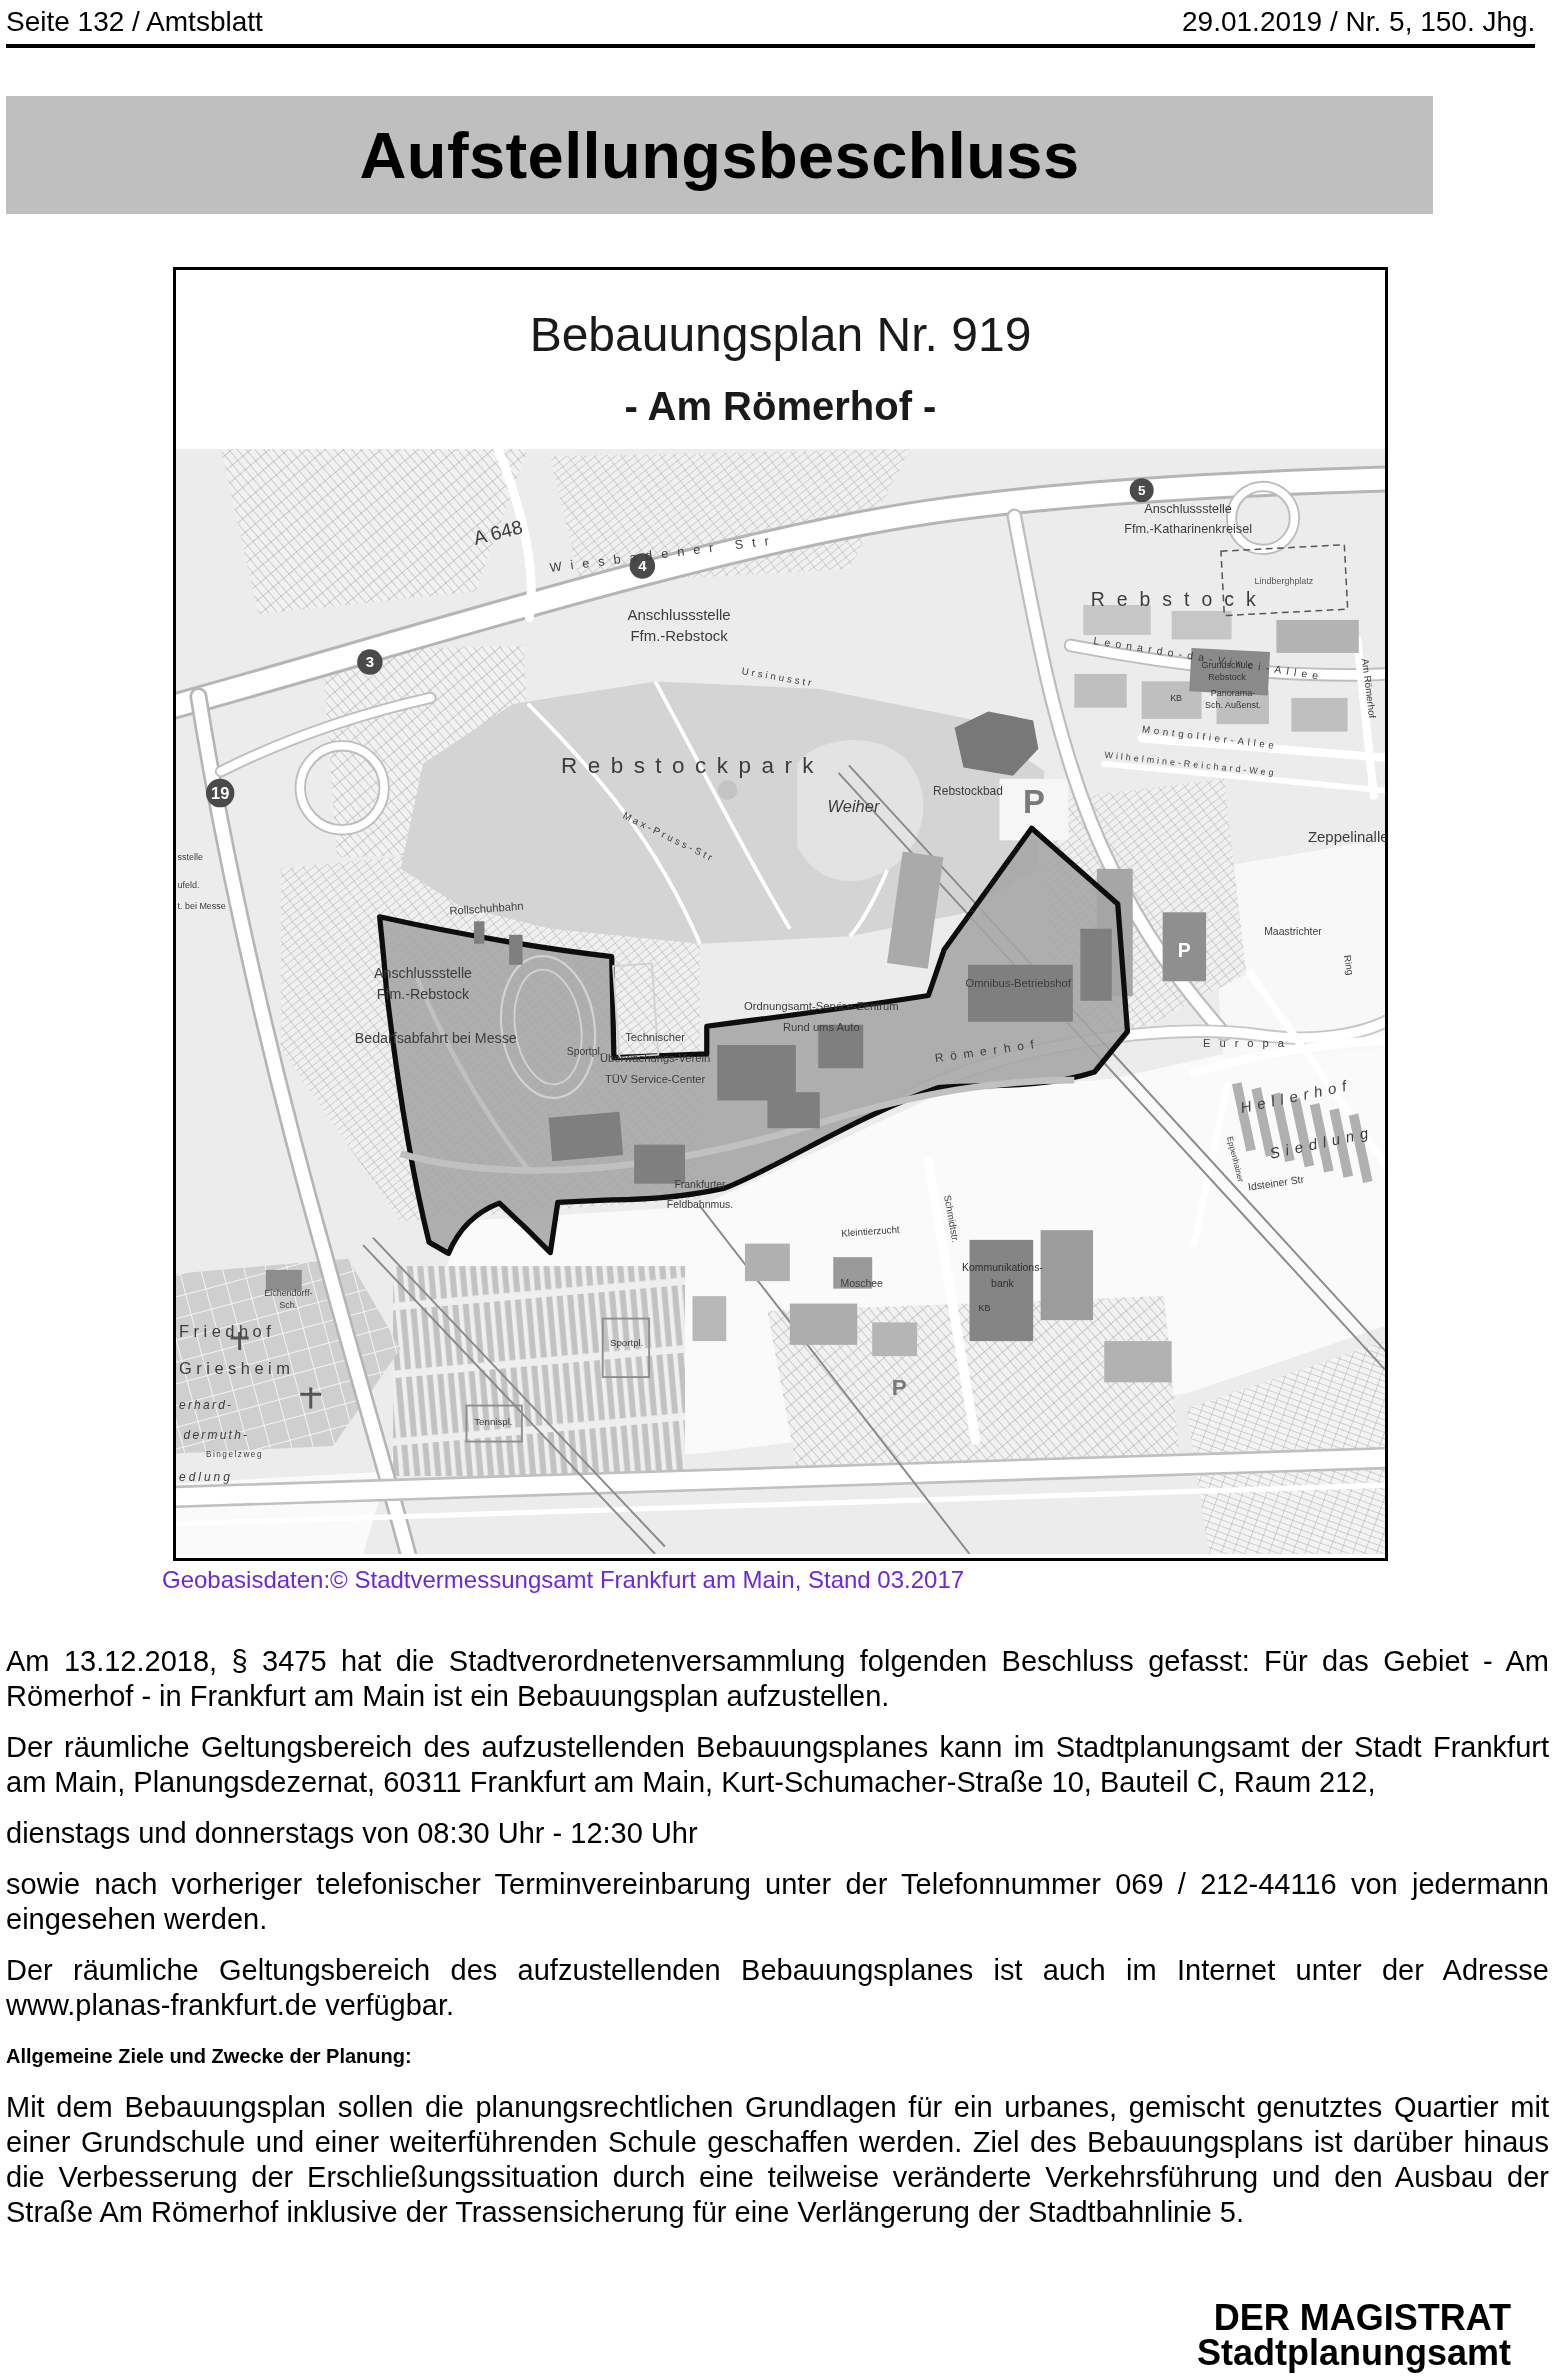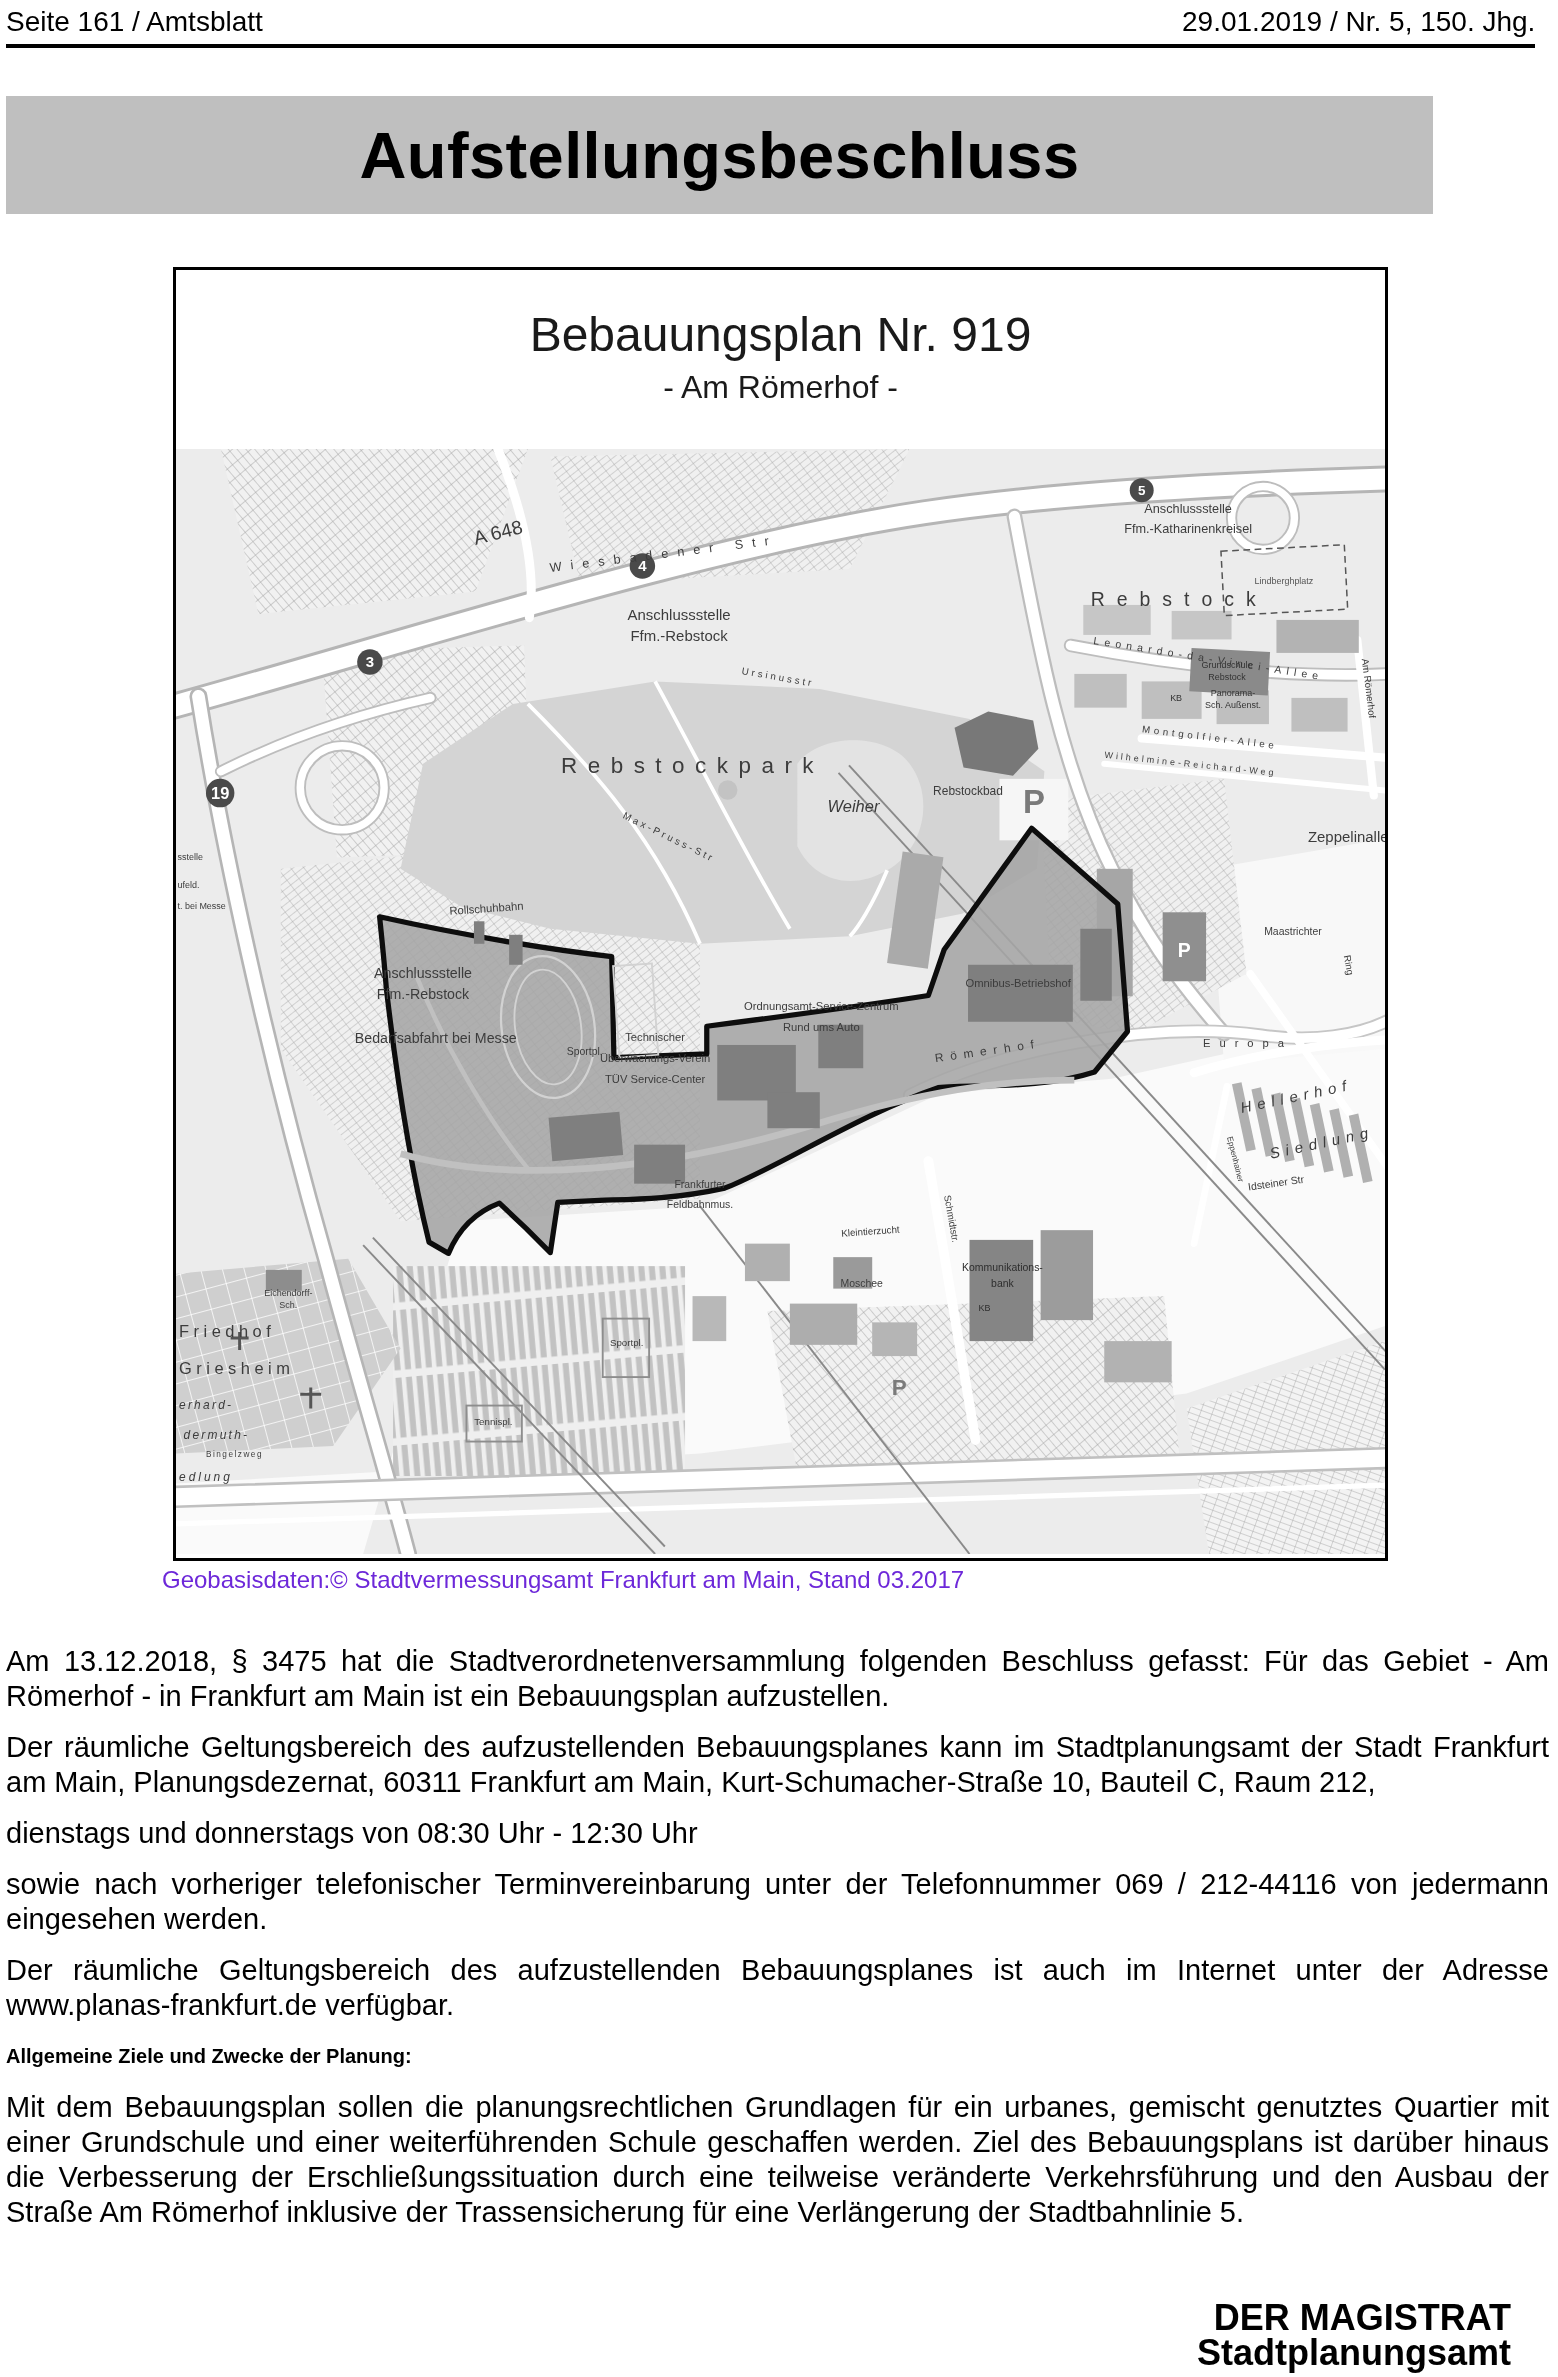--- a/index.html
+++ b/index.html
@@ -10,33 +10,33 @@
   .hdr-left{left:6px}
   .hdr-right{right:22.6px;text-align:center}
   .hdr-rule{left:6px;right:22.6px;top:44px;height:3.8px;background:#000}
   .banner{left:6px;width:1427px;top:96px;height:118px;background:#bfbfbf;
           display:flex;align-items:center;justify-content:center}
   .banner-title{font-size:65px;font-weight:bold;letter-spacing:0.4px}
   .mapfig{left:173px;top:267px;width:1215px;height:1294px;border:3px solid #000;
           box-sizing:border-box;background:#fff}
   .fig-titlewrap{position:absolute;top:0;left:0;right:0;height:179px;text-align:center;background:#fff}
   .fig-title{margin:4px;padding-top:33px;font-size:48px;font-weight:normal;color:#1a1a1a}
-  .fig-subtitle{margin:7px 0 0 0;font-size:32px;font-weight:normal;color:#1a1a1a}
+  .fig-subtitle{margin:22px 0 0 0;font-size:40px;font-weight:bold;color:#1a1a1a}
   .map-svg{position:absolute;left:0;top:179px;width:100%;height:1105px;display:block}
   .caption{left:162px;top:1566px;font-size:24px;color:#6d28d9}
   .content{left:6px;top:1644px;width:1543px}
   .content p{margin:0 0 16px 0;text-align:justify;font-size:29px;line-height:35px}
   .content h2{margin:15px 0 16px 0;font-size:20px;line-height:35px;font-weight:bold;text-align:left}
   .signature{right:47px;top:2300px;text-align:right;font-weight:bold;font-size:36px;line-height:35px}
   svg text{font-family:"Liberation Sans","DejaVu Sans",sans-serif}
 </style>
 </head>
 <body>
 
-<div class="abs hdr hdr-left">Seite 161 / Amtsblatt</div>
+<div class="abs hdr hdr-left">Seite 132 / Amtsblatt</div>
 <div class="abs hdr hdr-right">29.01.2019 / Nr. 5, 150. Jhg.</div>
 <div class="abs hdr-rule"></div>
 
 <div class="abs banner">
   <span class="banner-title">Aufstellungsbeschluss</span>
 </div>
 
 <figure class="abs mapfig" style="margin:0">
   <div class="fig-titlewrap">
     <div class="fig-title">Bebauungsplan Nr. 919</div>

